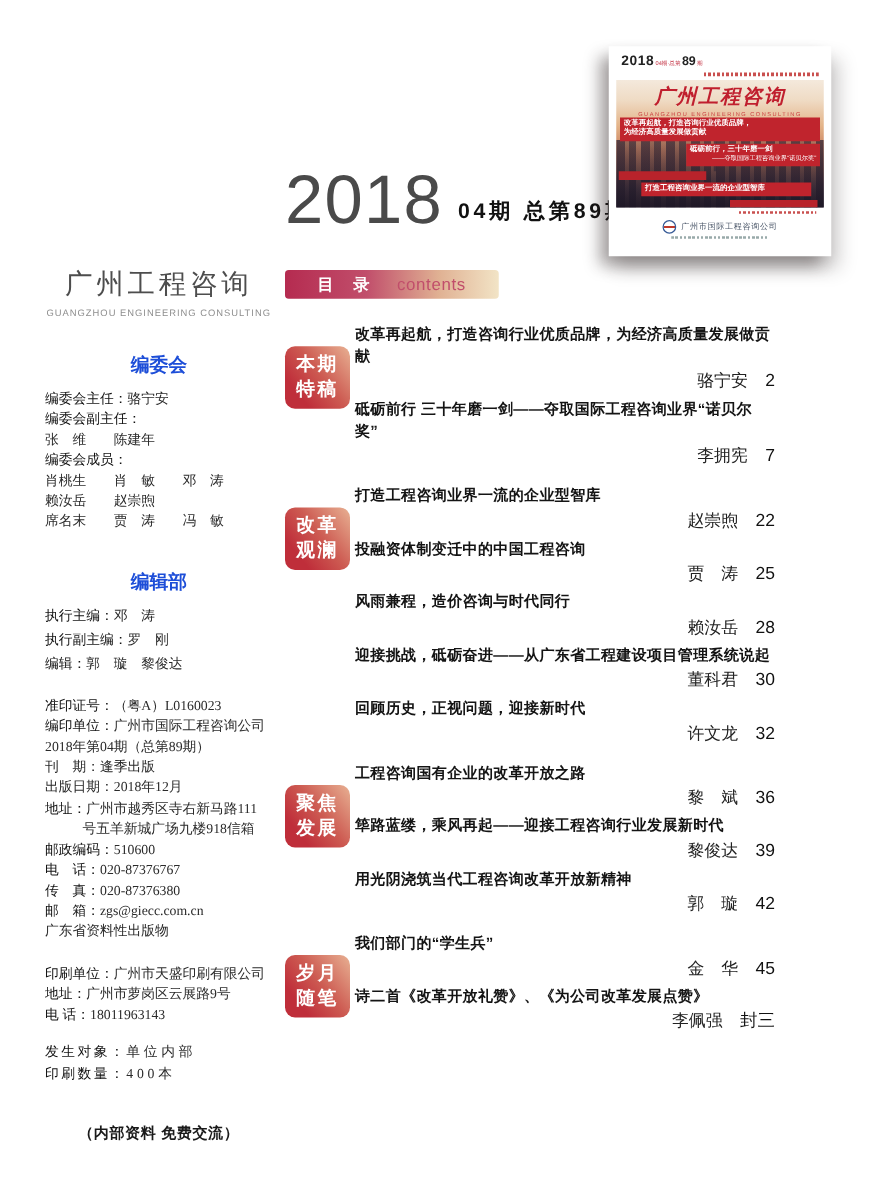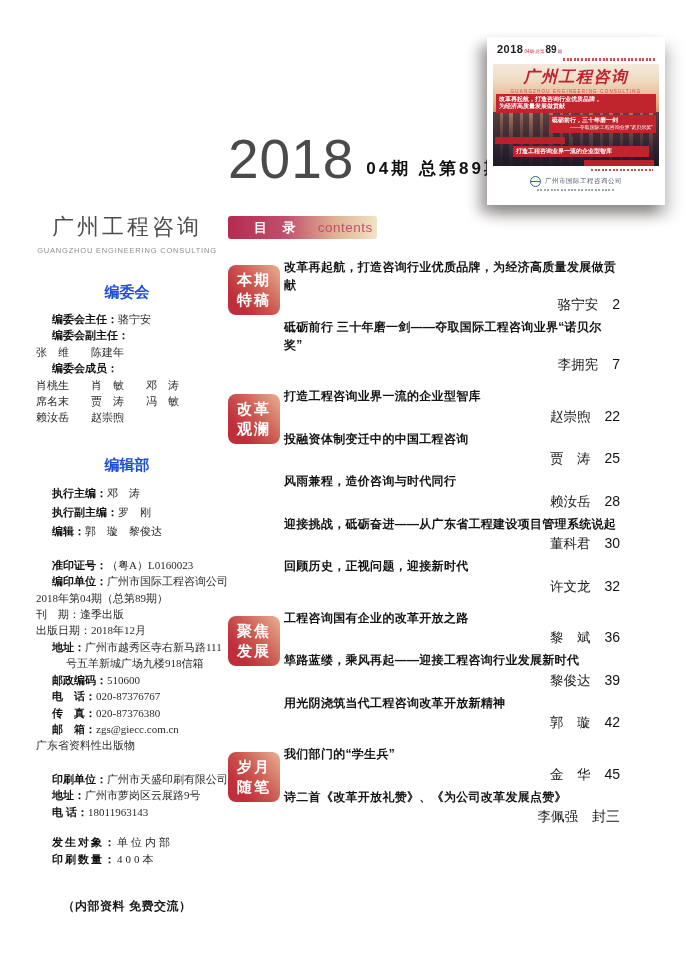--- a/index.html
+++ b/index.html
@@ -9,44 +9,44 @@
   }
   
   .sidebar{position:absolute;left:36px;top:200px;width:182px;}
   .brand{margin:12px 0 0;text-align:center;font-family:"Liberation Serif",serif;
     font-weight:400;font-size:22px;letter-spacing:3px;color:#4d4d4d;white-space:nowrap;}
   .brand-en{margin-top:4px;text-align:center;font-size:7.5px;letter-spacing:.8px;color:#8e8e8e;white-space:nowrap;}
   .sec-title{font-size:15px;font-weight:bold;text-align:center;color:#1d4ed8;margin:0 0 9px;}
   .sec-title.committee-t{margin-top:28px;}
   .sec-title.editorial-t{margin-top:30px;}
   .srow{font-size:11px;line-height:16.4px;white-space:nowrap;}
-  .srow .lbl{font-weight:bold;color:#111;margin-left:16px;}
+  .srow .lbl{font-weight:normal;color:#111;}
   .srow .val{font-family:"Liberation Serif",serif;color:#2a2a2a;}
   .srow.indent{padding-left:30px;}
   .editorial .srow{line-height:19px;}
   .pub{margin-top:16px;}
   .print{margin-top:17px;}
   .dist{margin-top:14px;}
   .dist .srow{line-height:17px;}
   .dist .lbl{letter-spacing:2px;}
   .dist .val{letter-spacing:3px;}
   .note{margin-top:30px;font-size:12px;font-weight:bold;text-align:center;letter-spacing:.5px;}
   
   .main{position:absolute;left:228px;top:130px;width:392px;}
   .year-line{display:flex;align-items:flex-end;}
   .year{font-size:55px;line-height:58px;color:#4a4a4a;letter-spacing:1px;}
   .issue{font-size:17px;font-weight:bold;color:#111;letter-spacing:3px;margin-left:12px;padding-bottom:8px;white-space:nowrap;}
-  .toc-banner{margin-top:28px;width:149px;height:23px;border-radius:3px;
+  .toc-banner{margin-top:28px;width:171px;height:23px;border-radius:3px;
     background:linear-gradient(90deg,#b52b50 0%,#c14e6b 38%,#e0b193 72%,#f2e4c6 100%);
     display:flex;align-items:center;}
   .toc-banner .zh{color:#ffffff;font-weight:bold;font-size:13px;letter-spacing:6px;padding-left:26px;white-space:nowrap;}
   .toc-banner .en{color:#c14e6b;font-size:13.5px;margin-left:16px;letter-spacing:.5px;}
   .toc{margin-top:20px;}
   .category{display:flex;margin-bottom:9px;}
-  .badge{flex:none;width:52px;height:50px;margin-top:6px;border-radius:8px;
+  .badge{flex:none;width:52px;height:50px;margin-top:18px;border-radius:8px;
     background:linear-gradient(52deg,#bf2e3a 22%,#cd5b52 55%,#e8b193 100%);
     color:#fff;font-weight:bold;font-size:15px;letter-spacing:2px;line-height:20px;
     display:flex;flex-direction:column;align-items:center;justify-content:center;}
   .entries{flex:1;margin-left:4px;padding-left:0;}
   .entry{margin-bottom:6px;}
   .entry-title{font-size:12px;font-weight:600;line-height:17.5px;letter-spacing:.3px;color:#141414;}
   .entry-byline{text-align:right;line-height:16px;margin-top:2px;}
   .entry-author{font-family:"Liberation Serif",serif;font-size:13.5px;color:#222;}
   .entry-page{font-size:14px;color:#111;margin-left:14px;}
   
@@ -99,22 +99,22 @@
     <div class="brand">广州工程咨询</div>
     <div class="brand-en">GUANGZHOU ENGINEERING CONSULTING</div>
 
     <div class="sec-title committee-t">编委会</div>
     <div class="committee" id="committee-rows">
         <div class="srow"><span class="lbl">编委会主任：</span><span class="val">骆宁安</span></div>
         <div class="srow"><span class="lbl">编委会副主任：</span><span class="val"></span></div>
         <div class="srow"><span class="val">张　维　　陈建年</span></div>
         <div class="srow"><span class="lbl">编委会成员：</span><span class="val"></span></div>
         <div class="srow"><span class="val">肖桃生　　肖　敏　　邓　涛</span></div>
+        <div class="srow"><span class="val">赖汝岳　　赵崇煦</span></div>
         <div class="srow"><span class="val">席名末　　贾　涛　　冯　敏</span></div>
-        <div class="srow"><span class="val">赖汝岳　　赵崇煦</span></div>
       </div>
 
     <div class="sec-title editorial-t">编辑部</div>
     <div class="editorial" id="editorial-rows">
         <div class="srow"><span class="lbl">执行主编：</span><span class="val">邓　涛</span></div>
         <div class="srow"><span class="lbl">执行副主编：</span><span class="val">罗　刚</span></div>
         <div class="srow"><span class="lbl">编辑：</span><span class="val">郭　璇　黎俊达</span></div>
       </div>
 
     <div class="pub" id="publication-rows">

